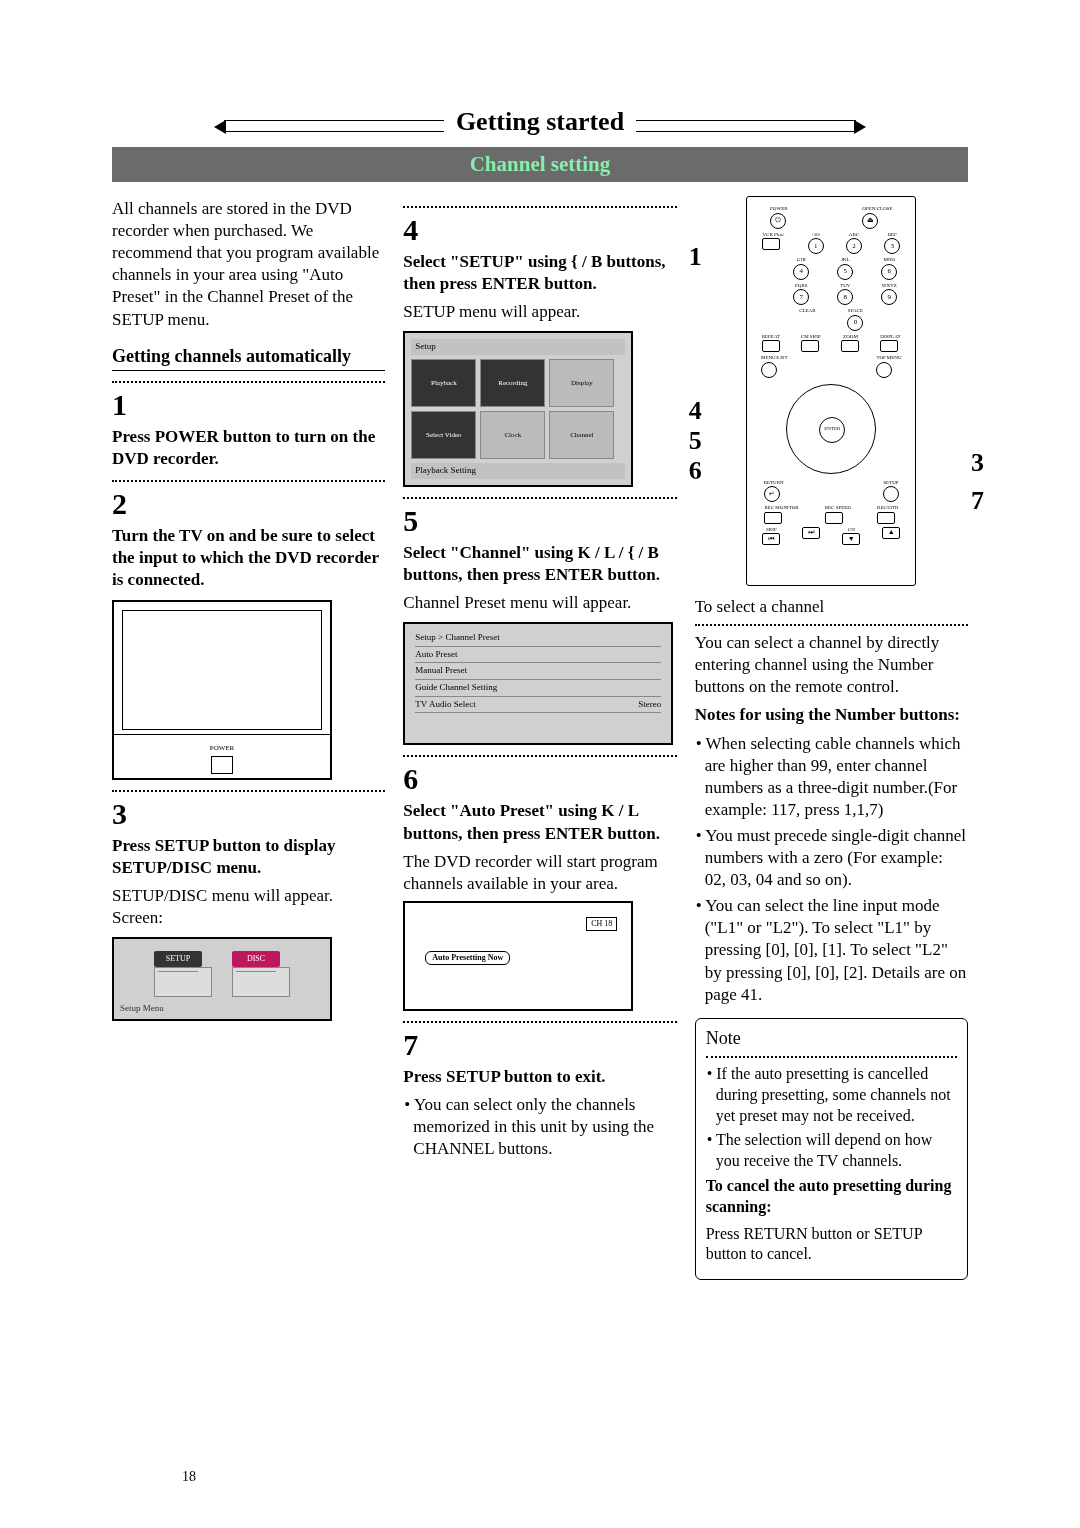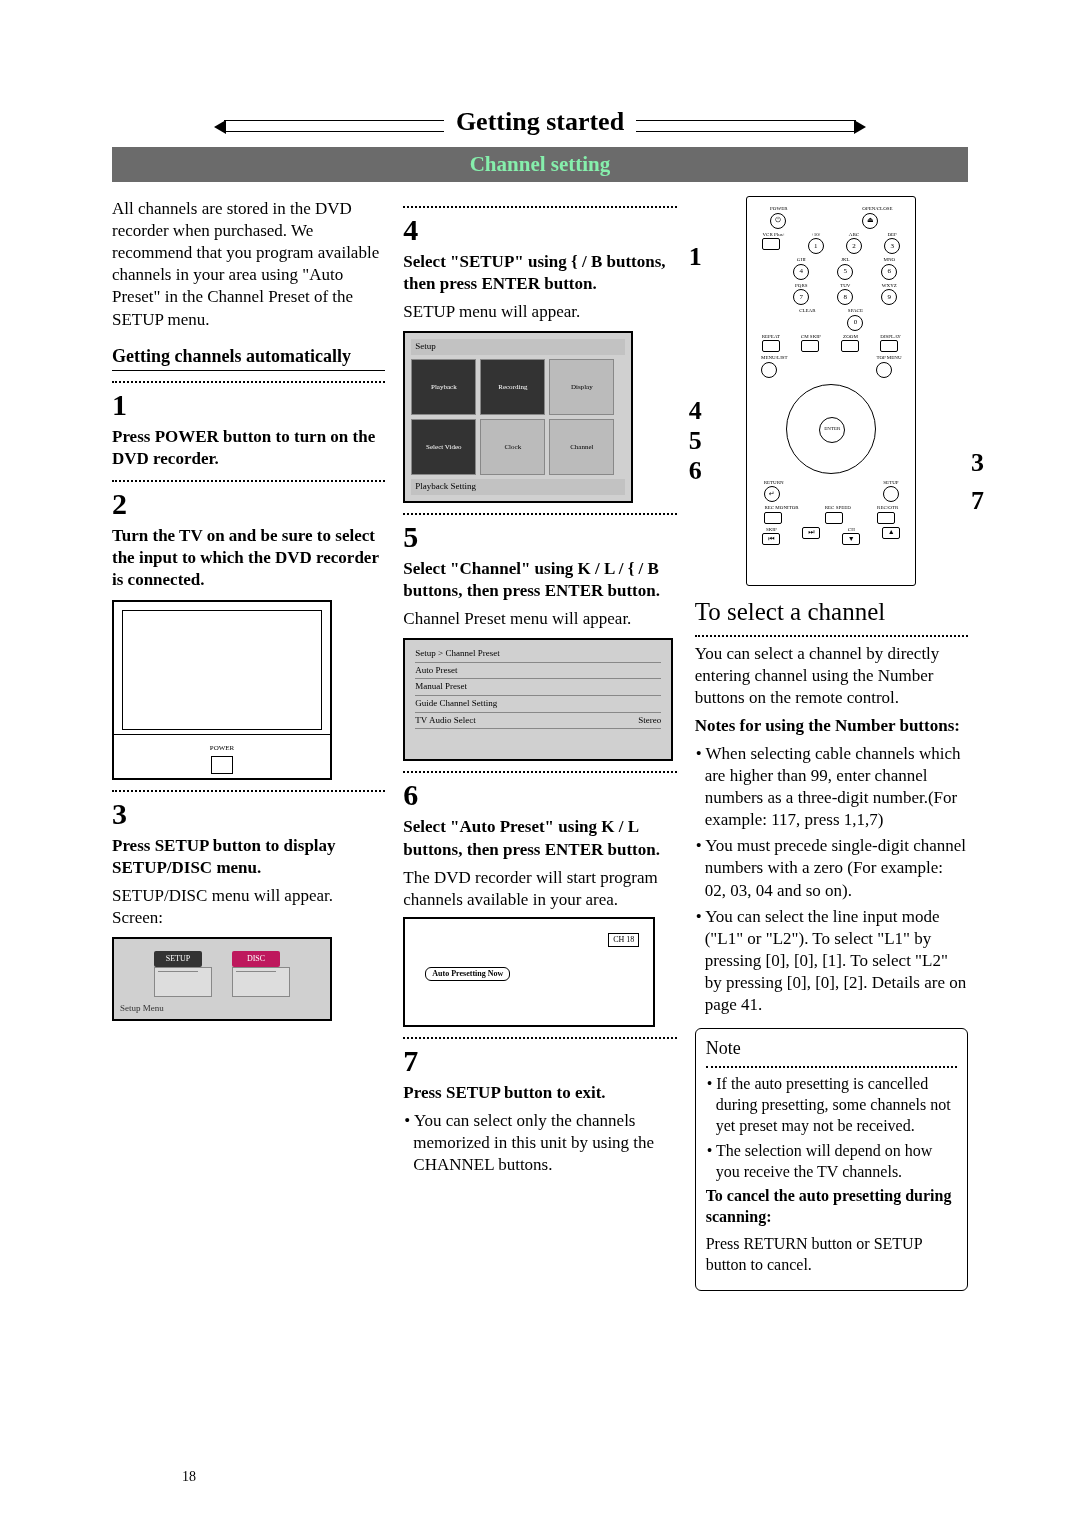--- a/index.html
+++ b/index.html
@@ -84,31 +84,31 @@
   .gpanel {
     border:1px solid #888; width:58px; height:30px; background:#ddd; position:relative;
   }
   .gpanel::after { content:""; display:block; border-top:1px solid #888; margin:3px; width:40px;}
   .setup-screen .label { font-size:9px; color:#333; margin-top:4px; }
 
   .menu-screen { background:#d0d0d0; width:230px; padding:6px; font-size:9px; }
   .menu-screen .hdr { font-size:9px; padding:2px 4px; background:#c2c2c2; }
   .menu-grid { display:flex; flex-wrap:wrap; gap:4px; margin:4px 0; }
   .menu-cell {
-    background:#bbb; width:65px; height:56px; font-size:7px; text-align:center;
+    background:#bbb; width:65px; height:48px; font-size:7px; text-align:center;
     border:1px solid #888; display:flex; flex-direction:column; justify-content:center;
     align-items:center;
   }
   .menu-cell.dark { background:#333; color:#fff; }
 
   .preset-screen { background:#d0d0d0; width:270px; padding:6px 10px 30px; font-size:9px;}
   .preset-screen .pline { border-bottom:1px solid #888; padding:2px 0; display:flex; justify-content:space-between;}
 
   .auto-screen {
-    border:2px solid #000; width:252px; height:110px; font-size:8px; position:relative; margin:6px 0;
+    border:2px solid #000; width:230px; height:110px; font-size:8px; position:relative; margin:6px 0;
   }
   .auto-screen .ch { position:absolute; top:14px; right:14px; border:1px solid #000; padding:1px 4px;}
   .auto-screen .now { position:absolute; top:48px; left:20px; border:1px solid #000; border-radius:6px; padding:1px 6px;font-weight:bold;}
 
   
   .remote {
     width: 170px; height: 390px; border:1px solid #000; border-radius:3px;
     margin:0 auto 10px; position:relative; font-size:6px; text-align:center;
     padding:6px 4px;
   }
@@ -408,21 +408,21 @@
         <div>
             <div class="lbl">CH</div>
             <div class="rbtn sq">▼</div>
           </div>
         <div>
             <div class="rbtn sq">▲</div>
           </div>
       </div>
     </div>
 
-    <div style="font-size:25px;">To select a channel</div>
+    <div style="font-size:17px;">To select a channel</div>
     <div class="dotline-s"></div>
     <p>You can select a channel by directly entering channel using the Number buttons on the remote control.</p>
     <p class="b">Notes for using the Number buttons:</p>
     <ul class="bul">
       <li>When selecting cable channels which are higher than 99, enter channel numbers as a three-digit number.(For example: 117, press 1,1,7)</li>
       <li>You must precede single-digit channel numbers with a zero (For example: 02, 03, 04 and so on).</li>
       <li>You can select the line input mode ("L1" or "L2"). To select "L1" by pressing [0], [0], [1]. To select "L2" by pressing [0], [0], [2]. Details are on page 41.</li>
     </ul>
 
     <div class="note-box">

